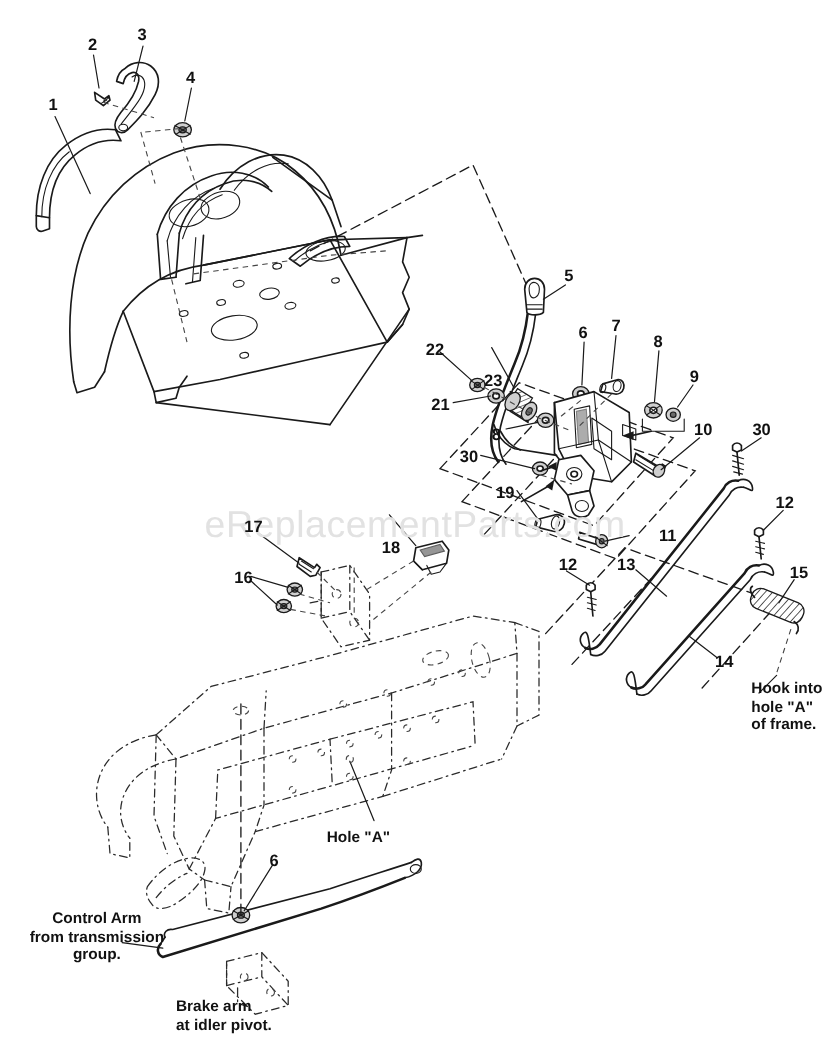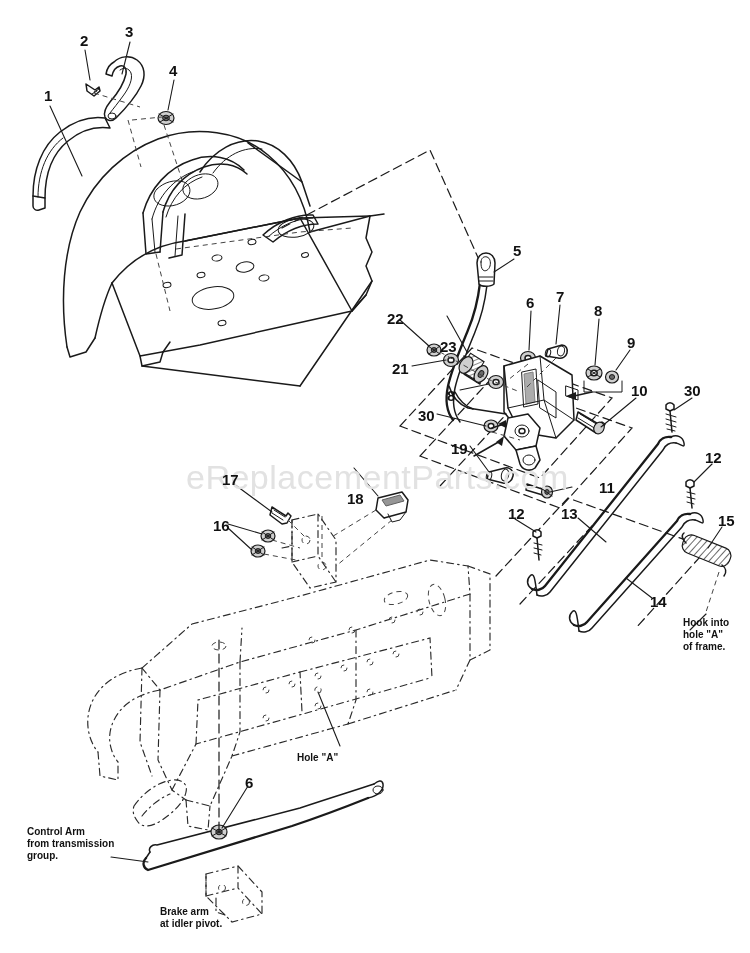--- a/index.html
+++ b/index.html
@@ -15,21 +15,21 @@
     font-size:15px;
     color:#111;
     line-height:1;
     white-space:nowrap;
     -webkit-font-smoothing:none;
   }
   .note{
     position:absolute;
     font-family:"Liberation Sans",sans-serif;
     font-weight:bold;
-    font-size:10px;
+    font-size:14px;
     color:#111;
     line-height:1.18;
     white-space:pre;
   }
   #watermark{
     position:absolute;
     left:186px; top:458px;
     font-family:Liberation Sans, sans-serif;
     font-size:34px;
     font-weight:normal;
@@ -525,20 +525,20 @@
       <div class="callout" style="left: 347px; top: 455px; margin-top: 36px;">18</div>
       <div class="callout" style="left: 213px; top: 518px;">16</div>
       <div class="callout" style="left: 245px; top: 775px;">6</div>
     </div>
 
   <div id="note-layer">
       <div class="note" style="left: 683px; top: 617px;">Hook into
 hole "A"
 of frame.</div>
       <div class="note" style="left: 297px; top: 752px;">Hole "A"</div>
-      <div class="note" style="left: 27px; top: 826px;">Control Arm
+      <div class="note" style="left: 27px; top: 826px; text-align: center;">Control Arm
 from transmission
 group.</div>
       <div class="note" style="left: 139px; top: 906px; margin-left: 21px;">Brake arm
 at idler pivot.</div>
     </div>
 
 </div>
 
 </body></html>

